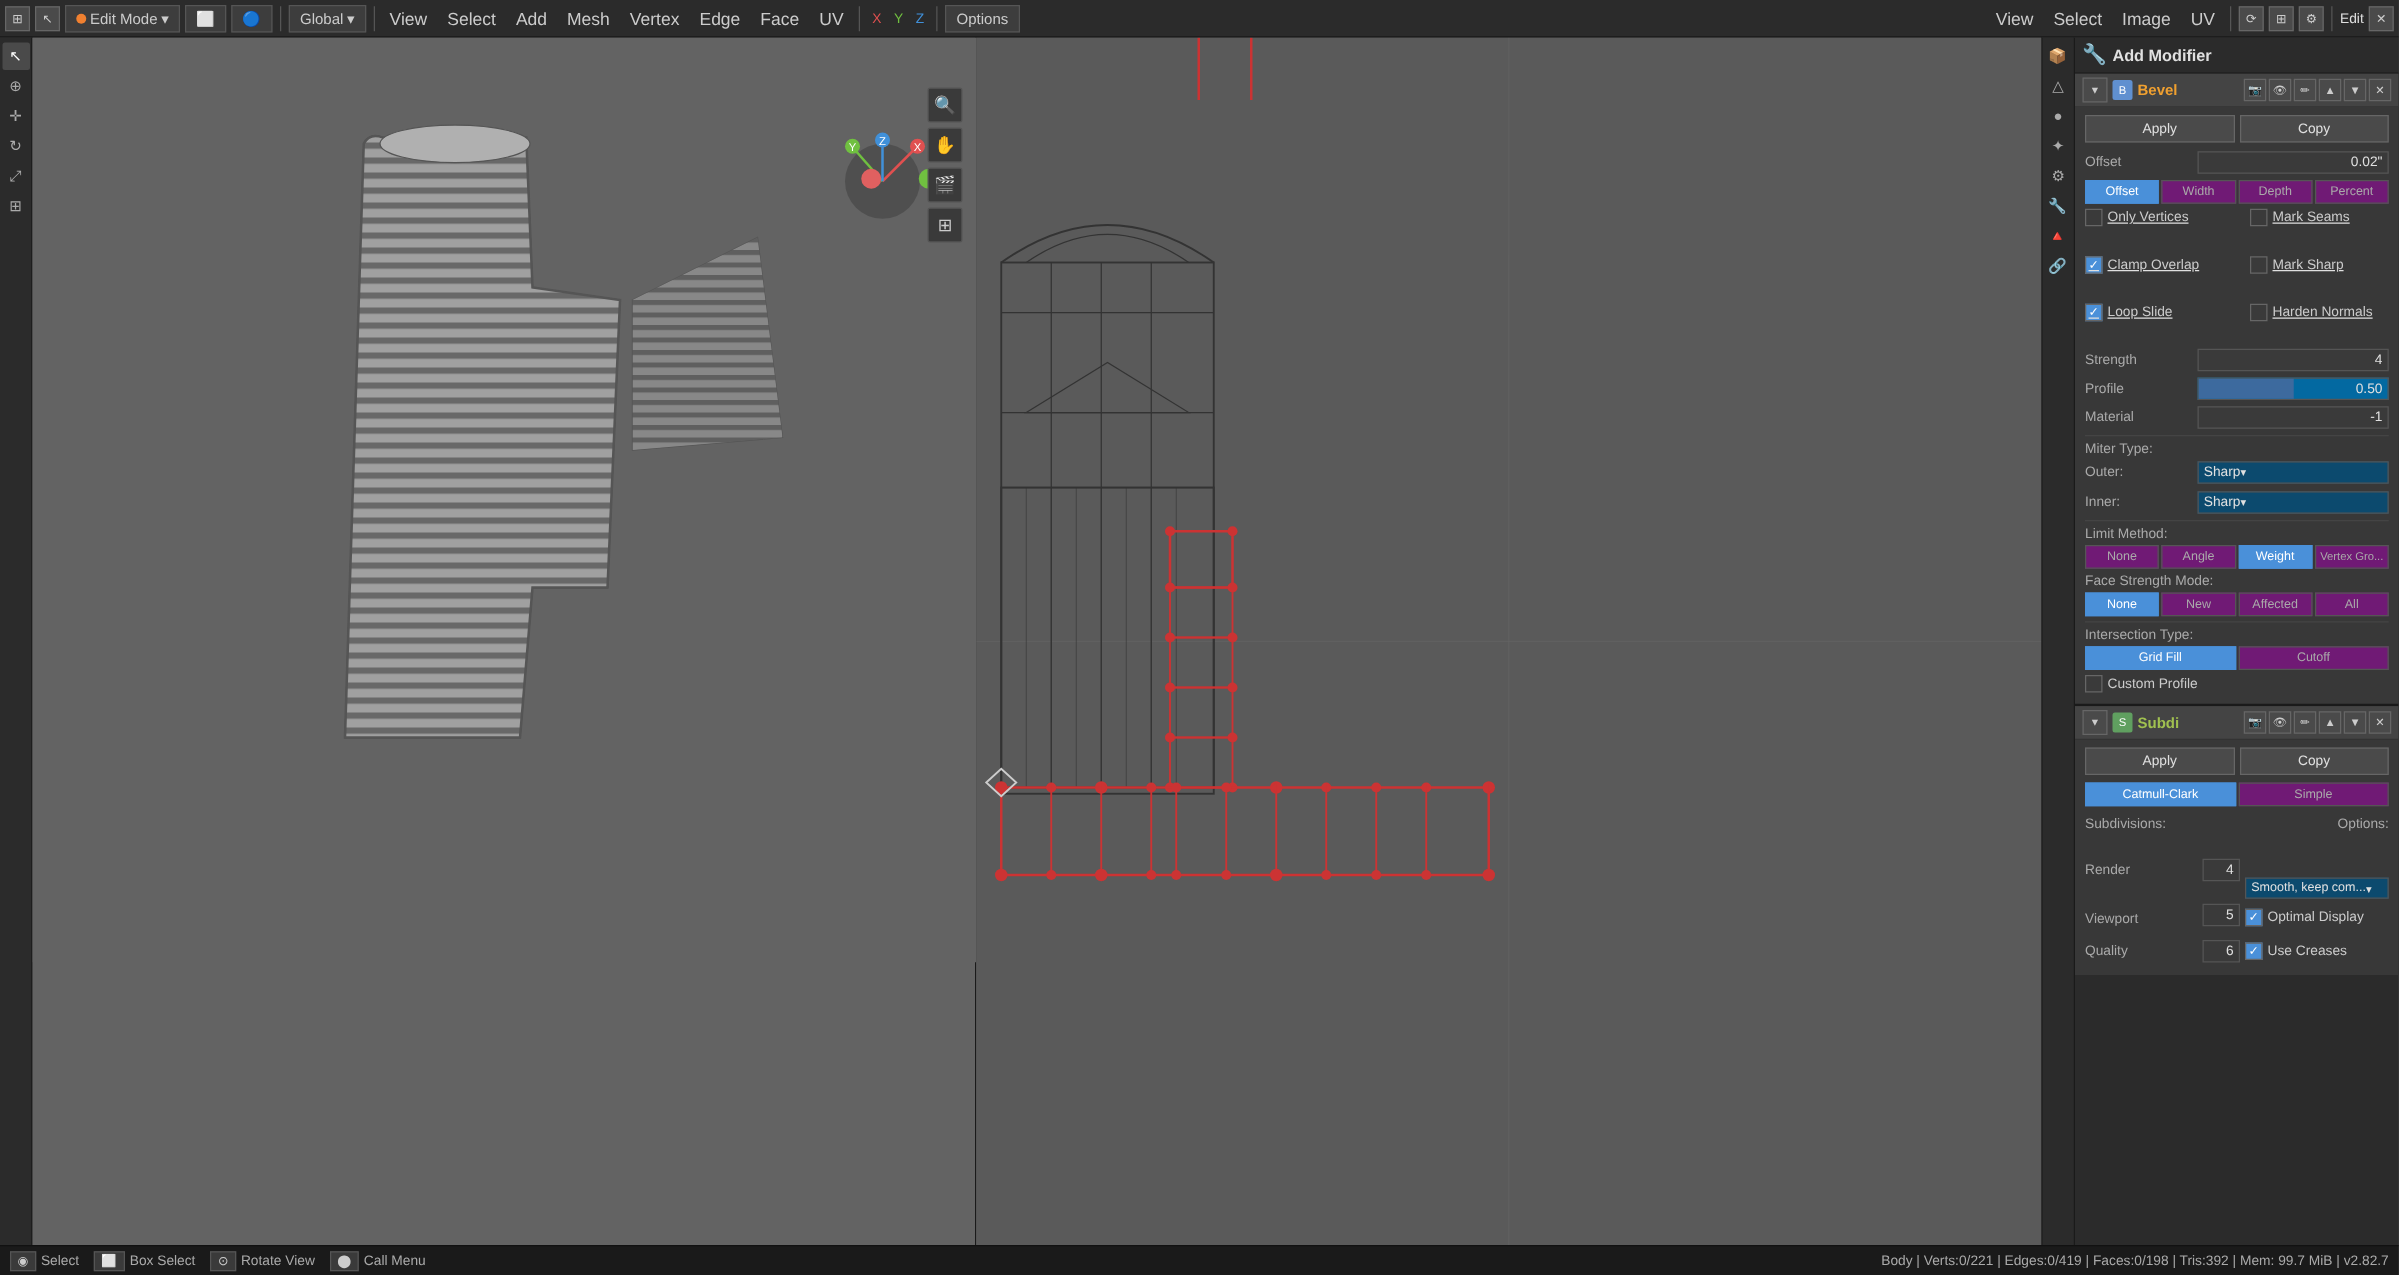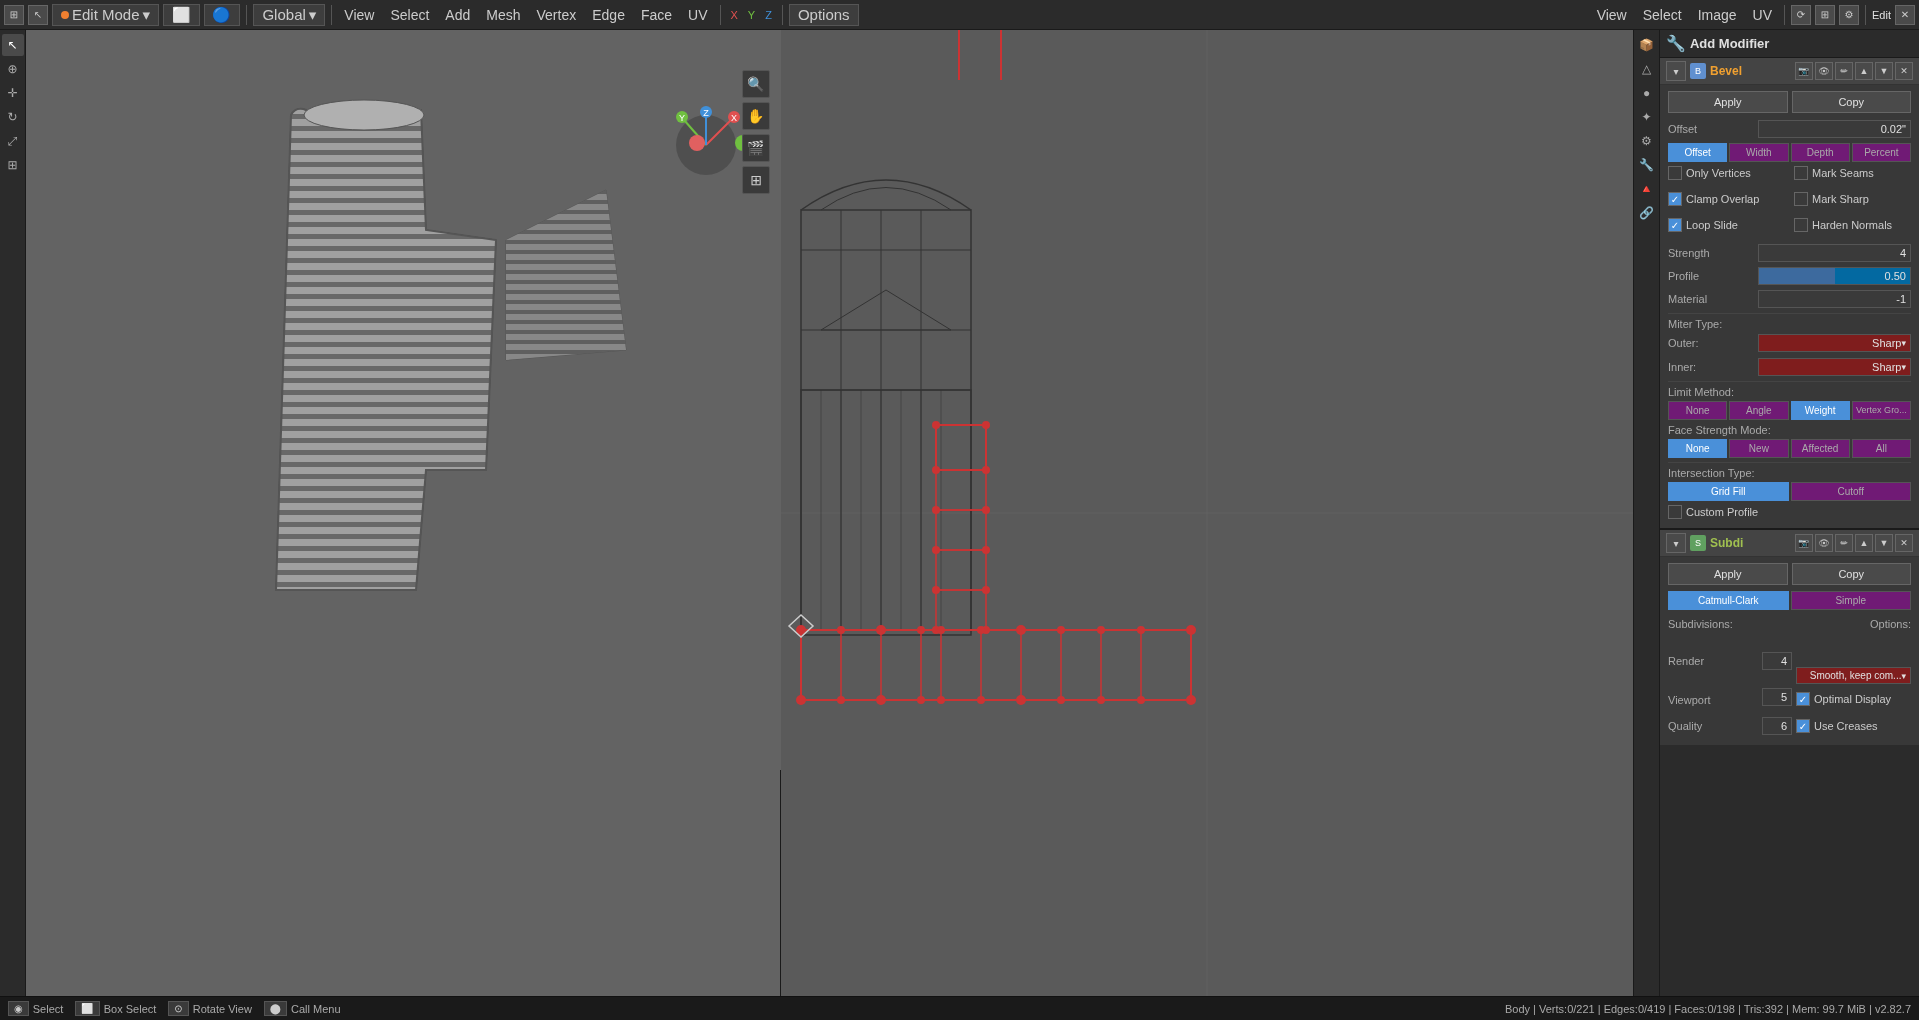--- a/index.html
+++ b/index.html
@@ -24,21 +24,21 @@
       padding: 0 4px;
       gap: 4px;
       border-bottom: 1px solid #1a1a1a;
     }
 
     .toolbar-btn {
       background: #3d3d3d;
       border: 1px solid #555;
       color: #ccc;
       padding: 2px 8px;
-      font-size: 15px;
+      font-size: 12px;
       cursor: pointer;
       height: 22px;
       display: flex;
       align-items: center;
       gap: 3px;
     }
 
     .toolbar-separator {
       width: 1px;
       height: 20px;
@@ -234,22 +234,23 @@
 
     .check-label {
       font-size: 11px;
       color: #ccc;
     }
 
     
     .check-grid {
       display: grid;
       grid-template-columns: 1fr 1fr;
-      gap: 9px;
-      margin-bottom: 8px;
+      gap: 21px;
+      margin-bottom: 18px;
+      text-decoration: underline;
     }
 
     
     .slider-row {
       display: flex;
       align-items: center;
       margin-bottom: 4px;
     }
 
     .slider-label {
@@ -284,28 +285,28 @@
     .section-label {
       font-size: 11px;
       color: #aaa;
       margin-bottom: 3px;
       margin-top: 4px;
     }
 
     
     .dropdown {
       flex: 1;
-      background: #7f1d1d;
+      background: #0c4a6e;
       border: 1px solid #555;
       color: #e0e0e0;
       font-size: 11px;
       padding: 2px 4px;
       display: flex;
       align-items: center;
-      justify-content: flex-end;
+      justify-content: flex-start;
       cursor: pointer;
     }
 
     .dropdown-arrow {
       font-size: 9px;
     }
 
     
     .subdi-section {
       background: #383838;

